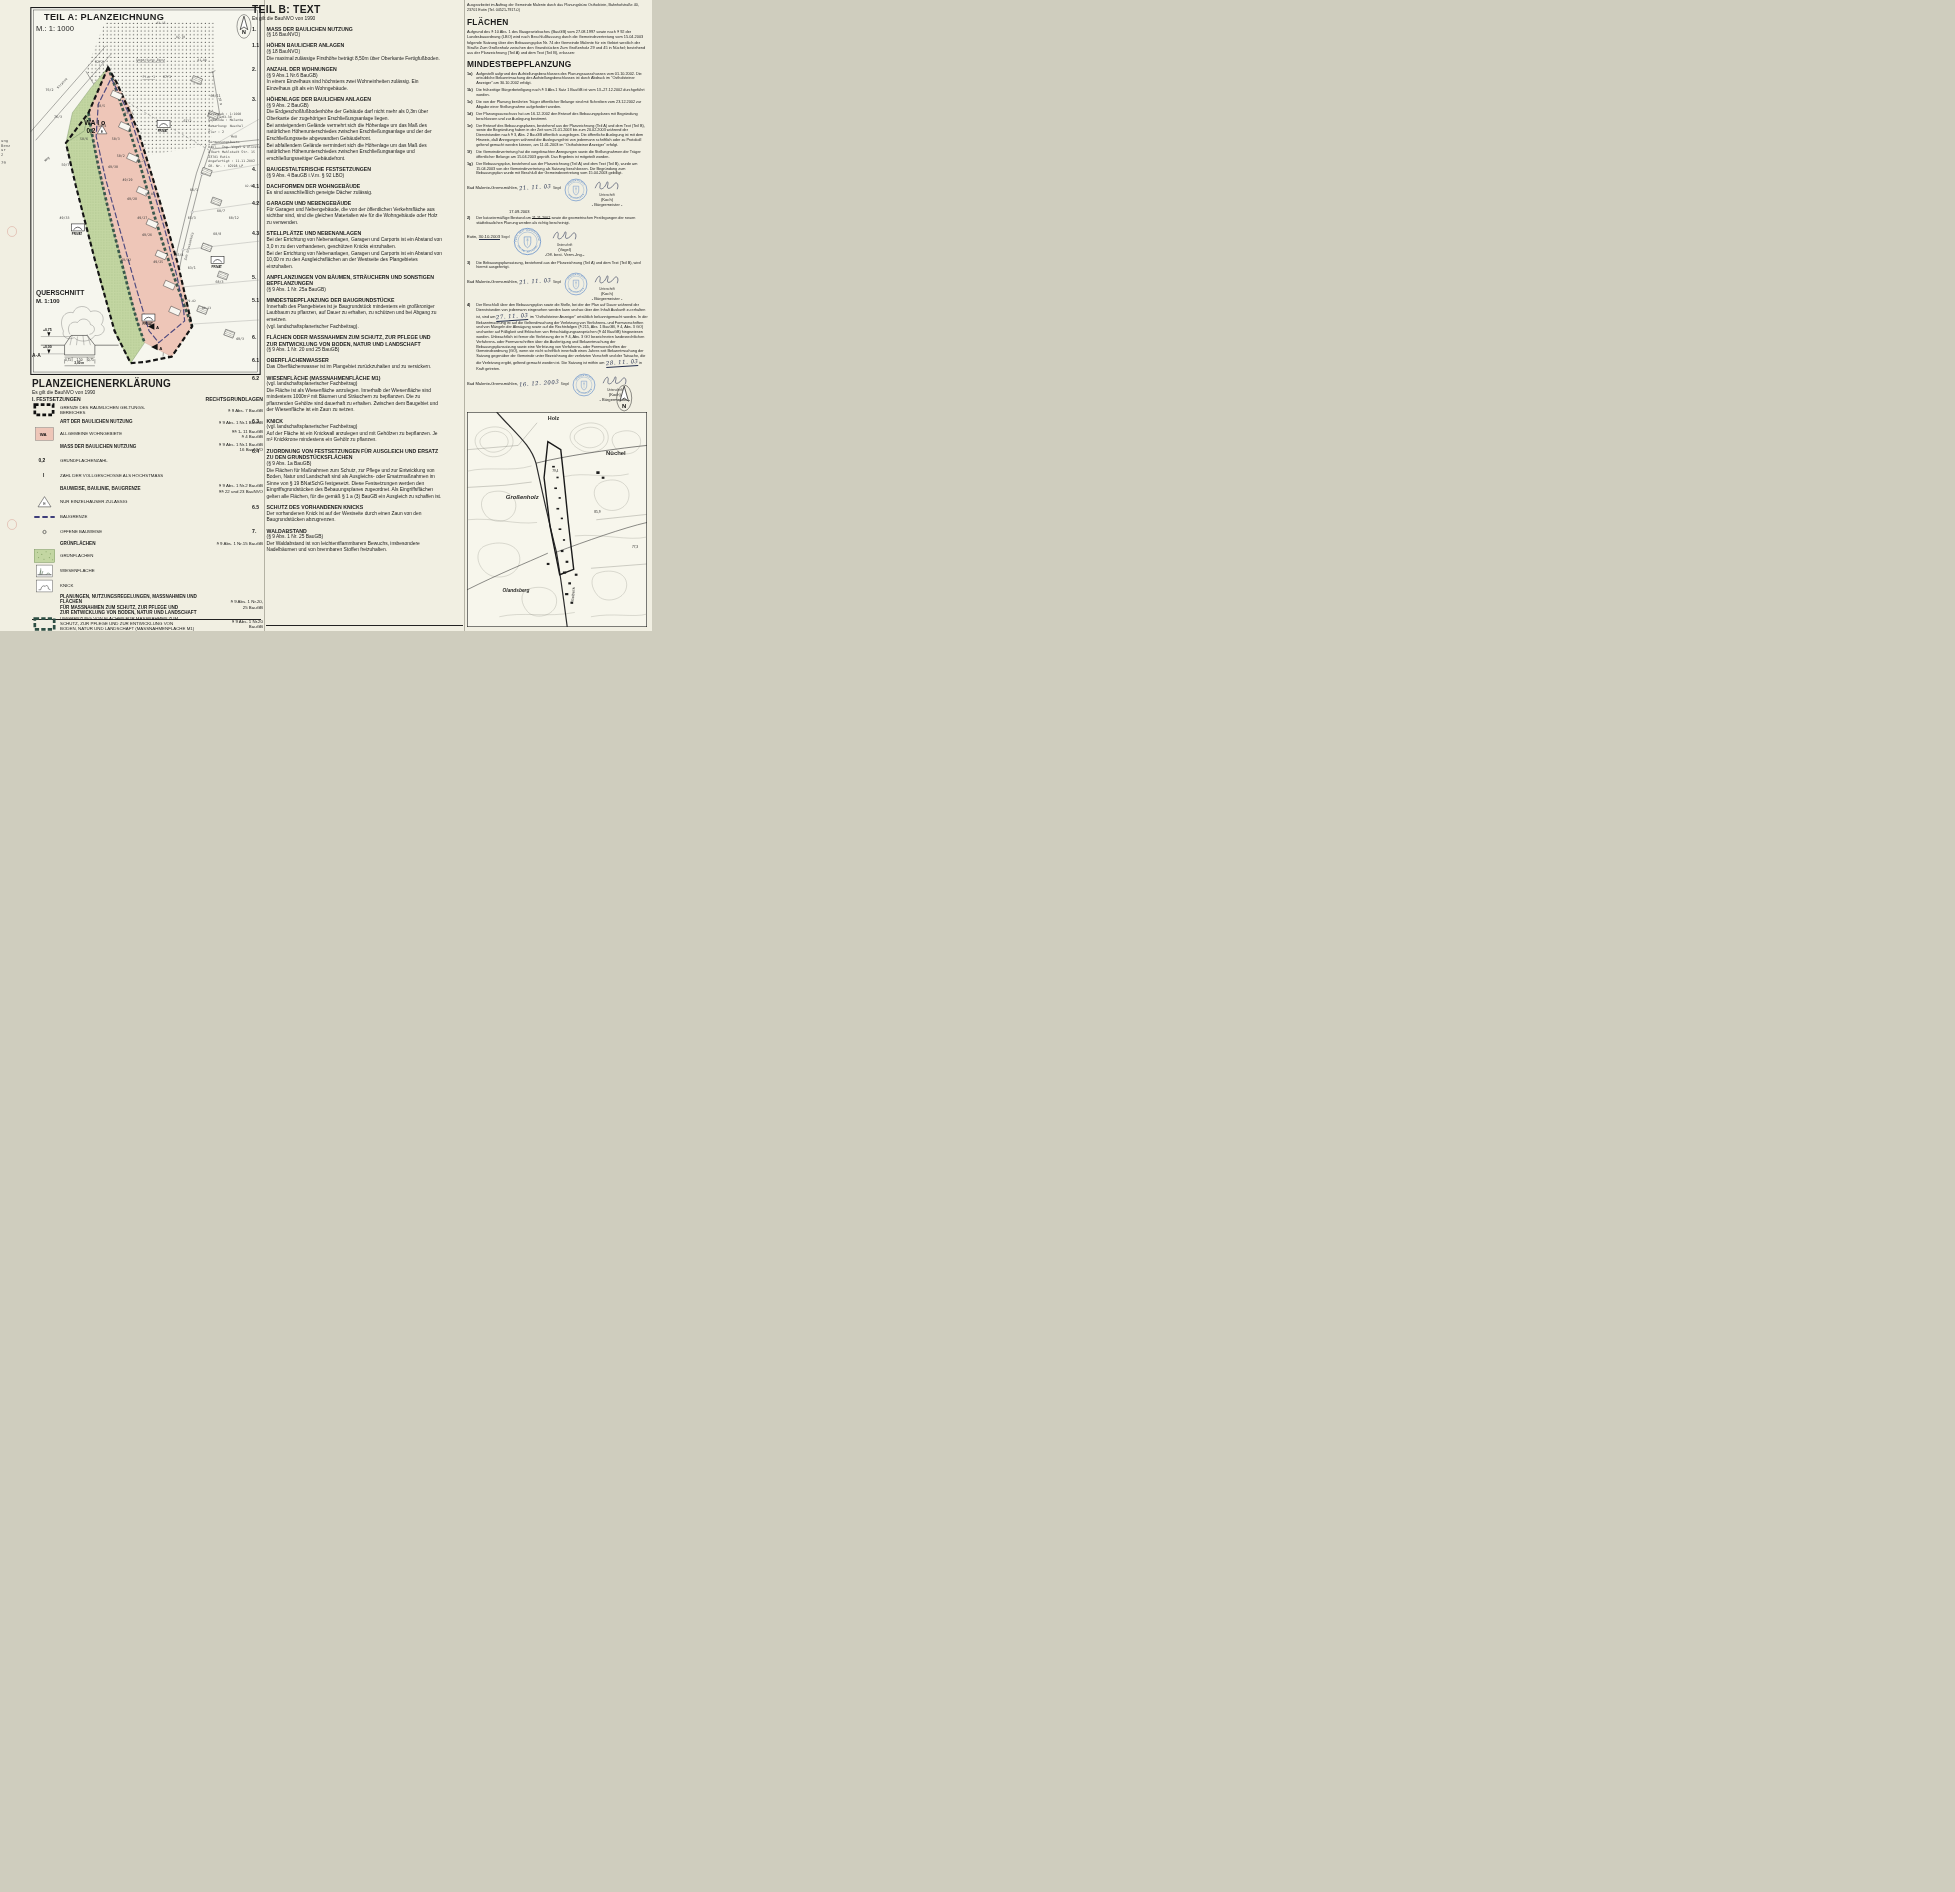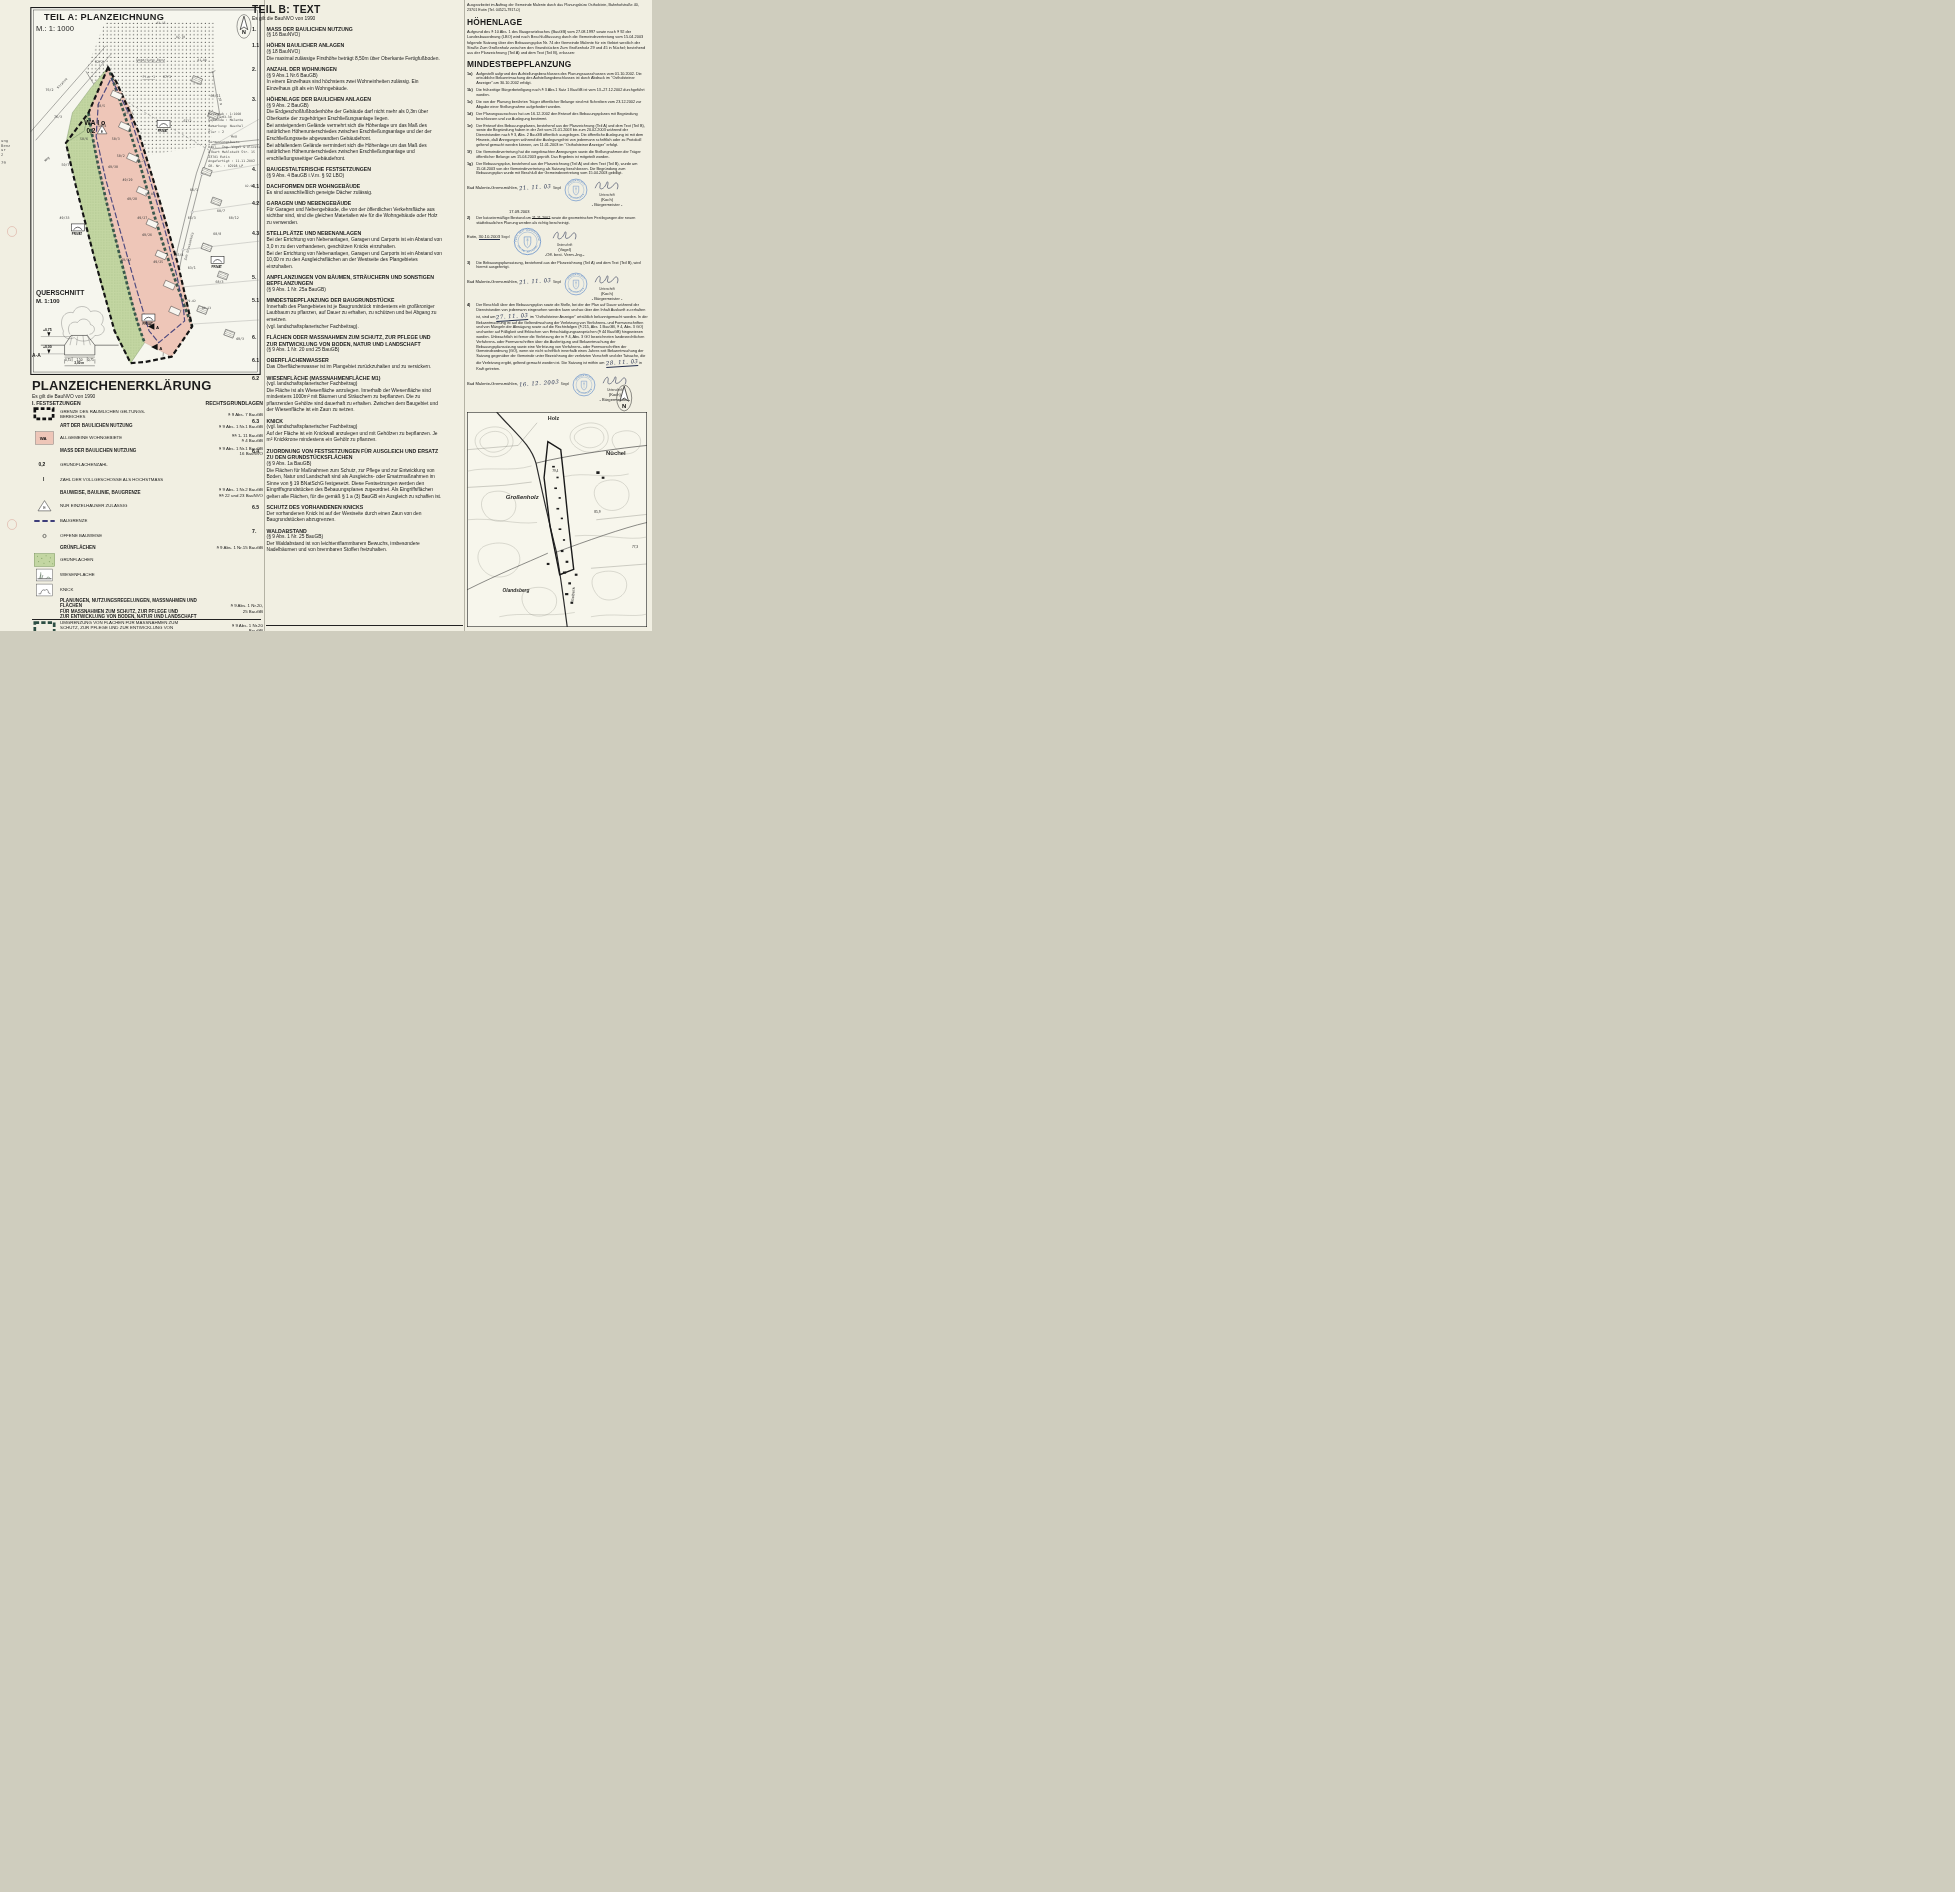--- a/index.html
+++ b/index.html
@@ -10,21 +10,21 @@
   .planwrap{left:30px;top:7px;width:231px;height:368px;background:#f6f6ee;}
   .plan-title{left:44px;top:12px;font-size:9.2px;font-weight:bold;letter-spacing:0.3px;}
   .plan-scale{left:36px;top:24px;font-size:7.6px;font-weight:normal;}
   .margin-cad{font-family:"DejaVu Sans Mono",monospace;font-size:3.8px;color:#555;}
   .hole{width:8.6px;height:8.6px;border-radius:50%;border:1.6px solid rgba(205,125,115,.35);}
   
   .q-title{left:36px;top:289px;font-size:6.7px;font-weight:bold;}
   .q-scale{left:36px;top:298px;font-size:6px;font-weight:bold;}
   
   .legend{left:32px;top:378px;width:231px;}
-  .lg-title{font-size:13px;font-weight:bold;letter-spacing:0.2px;}
+  .lg-title{font-size:10px;font-weight:bold;letter-spacing:0.2px;}
   .lg-sub{font-size:4.9px;margin-top:0.5px;}
   .lg-cols{display:flex;justify-content:space-between;font-weight:bold;font-size:5.1px;margin-top:1.6px;}
   .lg-row{display:flex;align-items:center;min-height:7.6px;margin-top:1.1px;}
   .lg-sym{width:28px;flex:0 0 28px;display:flex;align-items:center;}
   .lg-lab{flex:1;font-size:4.4px;line-height:1.15;white-space:pre-line;}
   .lg-ref{width:60px;flex:0 0 60px;text-align:right;font-size:4.4px;line-height:1.15;white-space:pre-line;}
   .lg-hdr .lg-lab{font-weight:bold;font-size:4.6px;}
   
   .teilb{left:252px;top:4.3px;width:190px;}
   .tb-title{font-size:10.3px;font-weight:bold;letter-spacing:0.3px;}
@@ -610,21 +610,21 @@
             <div class="tb-ref">(§ 9 Abs. 1 Nr. 25 BauGB)</div>
             <div class="tb-b">Der Waldabstand ist von leichtentflammbarem Bewuchs, insbesondere Nadelbäumen und von brennbaren Stoffen freizuhalten.</div>
           </div>
         </div>
       </div>
   </div>
 
   <div class="abs rightcol">
     <div id="right-blocks">
         <div class="credit">Ausgearbeitet im Auftrag der Gemeinde Malente durch das Planungsbüro Ostholstein, Bahnhofstraße 40, 23701 Eutin (Tel. 04521-7917-0)</div>
-        <div class="r-h1">HÖHENLAGE</div>
+        <div class="r-h1">FLÄCHEN</div>
         <div class="r-p">Aufgrund des § 10 Abs. 1 des Baugesetzbuches (BauGB) vom 27.08.1997 sowie nach § 92 der Landesbauordnung (LBO) wird nach Beschlußfassung durch die Gemeindevertretung vom 15.04.2003 folgende Satzung über den Bebauungsplan Nr. 74 der Gemeinde Malente für ein Gebiet westlich der Straße Zum Großenholz zwischen den Grundstücken Zum Großenholz 29 und 45 in Nüchel; bestehend aus der Planzeichnung (Teil A) und dem Text (Teil B), erlassen:</div>
         <div class="r-h1">MINDESTBEPFLANZUNG</div>
         <div class="vermerk">
           <b class="vl">1a)</b>
           <div>Aufgestellt aufgrund des Aufstellungsbeschlusses des Planungsausschusses vom 01.10.2002. Die ortsübliche Bekanntmachung des Aufstellungsbeschlusses ist durch Abdruck im "Ostholsteiner Anzeiger" am 30.10.2002 erfolgt.</div>
         </div>
         <div class="vermerk">
           <b class="vl">1b)</b>
           <div>Die frühzeitige Bürgerbeteiligung nach § 3 Abs.1 Satz 1 BauGB ist vom 13.-27.12.2002 durchgeführt worden.</div>
         </div>

